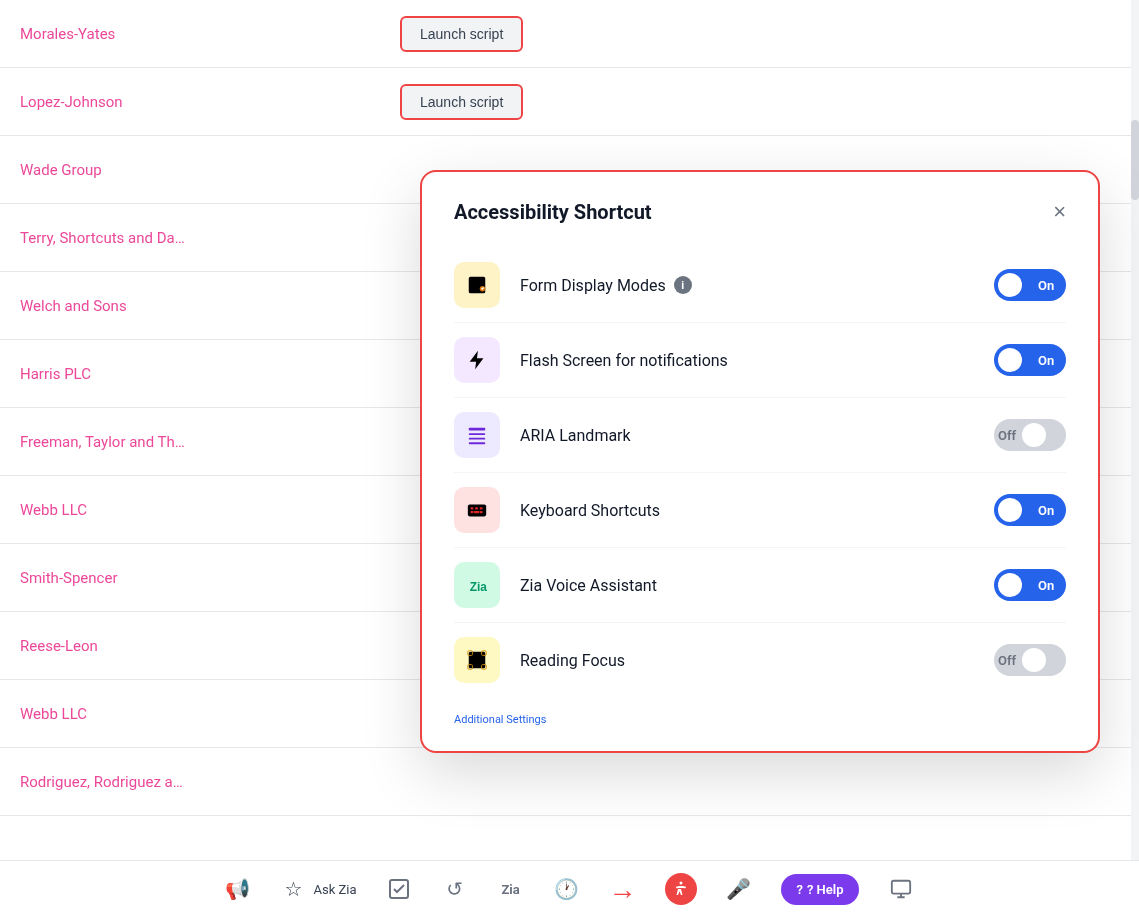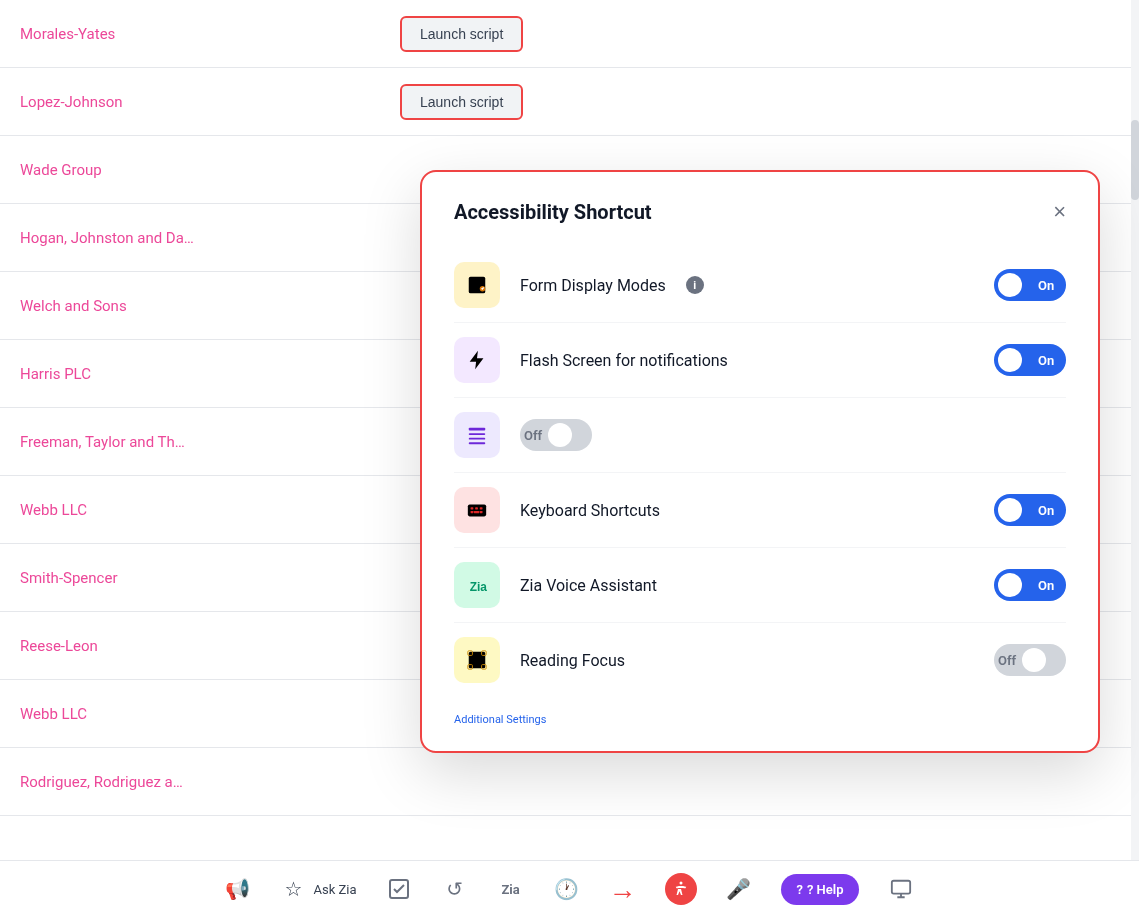--- a/index.html
+++ b/index.html
@@ -173,21 +173,21 @@
       font-size: 22px;
       flex-shrink: 0;
     }
 
     .feature-label {
       font-size: 16px;
       color: #111827;
       flex: 1;
       display: flex;
       align-items: center;
-      gap: 20px;
+      gap: 8px;
     }
 
     .info-icon {
       width: 18px;
       height: 18px;
       background: #6b7280;
       border-radius: 50%;
       color: white;
       font-size: 11px;
       display: flex;
@@ -290,21 +290,21 @@
   <div class="table-row">
     <span class="table-row-name">Lopez-Johnson</span>
     <button class="launch-btn">Launch script</button>
   </div>
 
   <div class="table-row">
     <span class="table-row-name">Wade Group</span>
   </div>
 
   <div class="table-row">
-    <span class="table-row-name">Hogan, Johnston and Da…</span>
+    <span class="table-row-name">Terry, Shortcuts and Da…</span>
   </div>
 
   <div class="table-row">
     <span class="table-row-name">Welch and Sons</span>
   </div>
 
   <div class="table-row">
     <span class="table-row-name">Harris PLC</span>
   </div>
 
@@ -379,20 +379,24 @@
       </div>
     </div>
       <div class="feature-row">
       <div class="feature-icon-wrap" style="background:#ede9fe">
         <svg width="22" height="22" viewBox="0 0 24 24">
             <rect x="3" y="4" width="18" height="3" rx="1" fill="#6d28d9"></rect>
             <rect x="3" y="10" width="18" height="2" rx="1" fill="#6d28d9" stroke="none"></rect>
             <rect x="3" y="15" width="18" height="2" rx="1" fill="#6d28d9" stroke="none"></rect>
             <rect x="3" y="20" width="18" height="2" rx="1" fill="#6d28d9" stroke="none"></rect>
           </svg>
+      </div>
+      <div class="feature-label">
+        <span>ARIA Landmark</span>
+
       </div>
       <div class="toggle off">
         <div class="toggle-circle"></div>
         <span class="toggle-label">Off</span>
       </div>
     </div>
       <div class="feature-row">
       <div class="feature-icon-wrap" style="background:#fee2e2">
         <svg width="22" height="22" viewBox="0 0 24 24">
             <rect x="2" y="6" width="20" height="13" rx="2"></rect>

